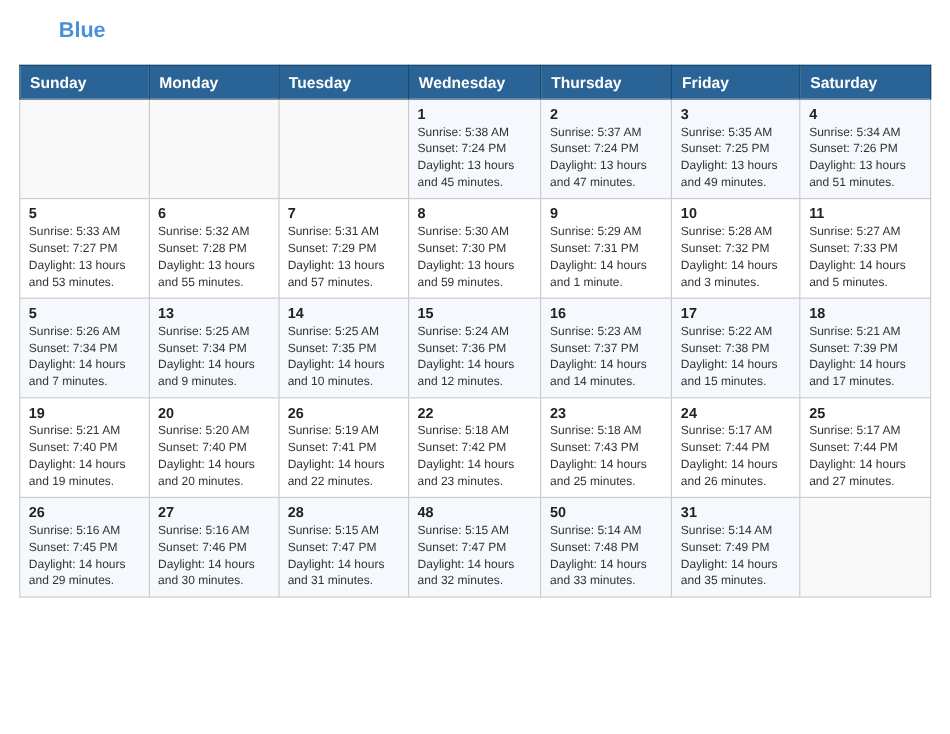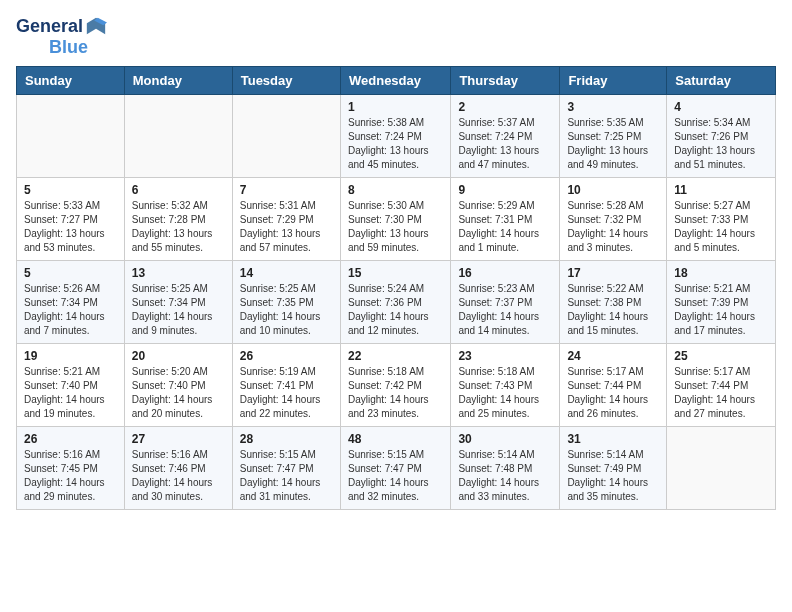--- a/index.html
+++ b/index.html
@@ -41,21 +41,21 @@
       color: #1a1a1a;
     }
     .location {
       font-size: 16px;
       color: #333;
       font-weight: 600;
     }
     table {
       width: 100%;
       border-collapse: collapse;
-      margin-top: 8px;
+      margin-top: 18px;
     }
     thead th {
       background: #2a6496;
       color: #fff;
       text-align: left;
       padding: 6px 8px;
       font-size: 13px;
       font-weight: bold;
       border: 1px solid #1a4a70;
     }
@@ -88,27 +88,20 @@
     .empty-cell {
       background: #f9f9f9 !important;
     }
   </style>
 </head>
 <body>
 
 <div class="header">
   <div class="logo">
     <div>
-      <div style="display:flex;align-items:center;">
-        <span class="logo-text">General</span>
-        <svg class="logo-icon" viewBox="0 0 24 24">
-          <polygon points="12,2 22,8 22,20 12,14 2,20 2,8" fill="#2a6496" opacity="0.85"></polygon>
-          <polygon points="14,2 24,7 20,10 10,5" fill="#4a90d9"></polygon>
-        </svg>
-      </div>
       <div class="logo-text" style="color:#4a90d9;margin-left:33px;">Blue</div>
     </div>
   </div>
   <div class="title-block">
     <div class="month-title"></div>
     <div class="location"></div>
   </div>
 </div>
 
 <table>
@@ -246,21 +239,21 @@
         </td>
         <td>
           <div class="day-number">28</div>
           <div class="day-info">Sunrise: 5:15 AM<br>Sunset: 7:47 PM<br>Daylight: 14 hours and 31 minutes.</div>
         </td>
         <td>
           <div class="day-number">48</div>
           <div class="day-info">Sunrise: 5:15 AM<br>Sunset: 7:47 PM<br>Daylight: 14 hours and 32 minutes.</div>
         </td>
         <td>
-          <div class="day-number">30</div>
+          <div class="day-number">50</div>
           <div class="day-info">Sunrise: 5:14 AM<br>Sunset: 7:48 PM<br>Daylight: 14 hours and 33 minutes.</div>
         </td>
         <td>
           <div class="day-number">31</div>
           <div class="day-info">Sunrise: 5:14 AM<br>Sunset: 7:49 PM<br>Daylight: 14 hours and 35 minutes.</div>
         </td>
         <td class="empty-cell"></td>
       </tr>
     </tbody>
 </table>

